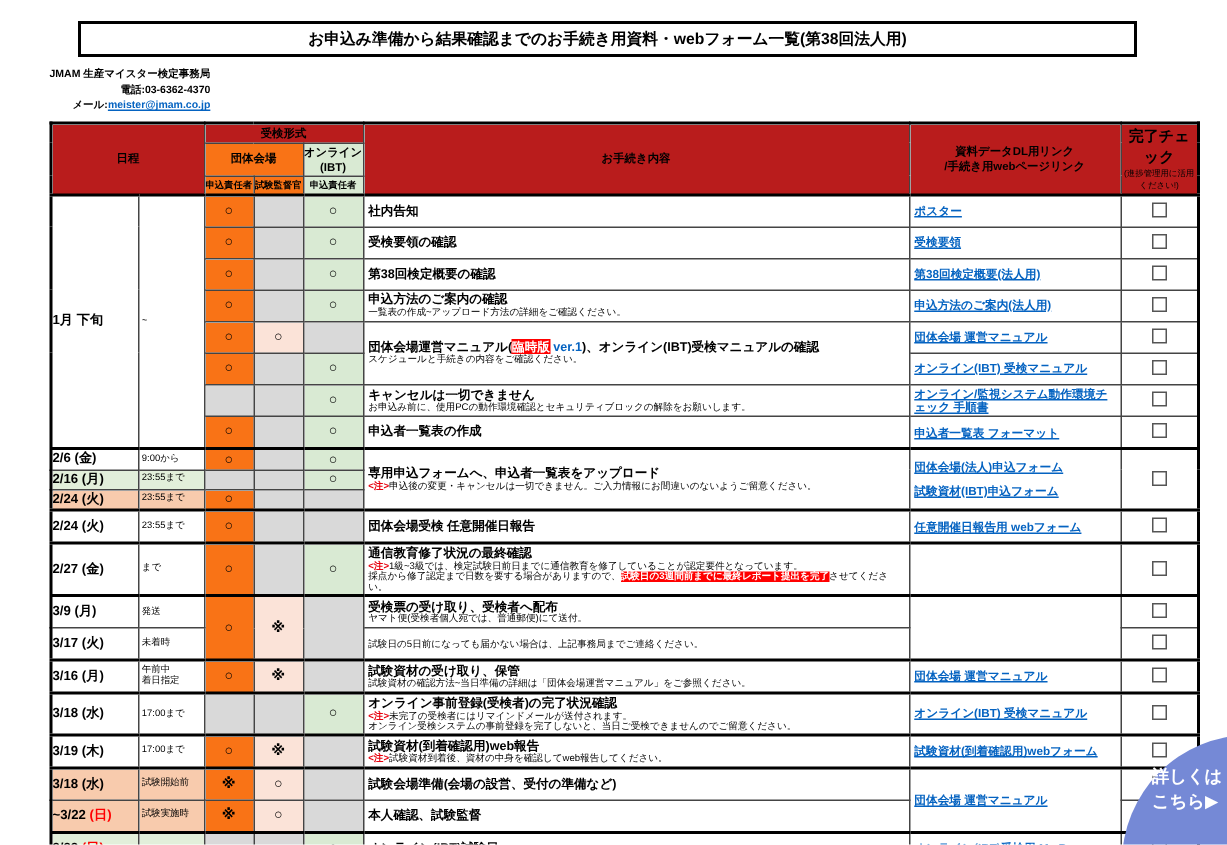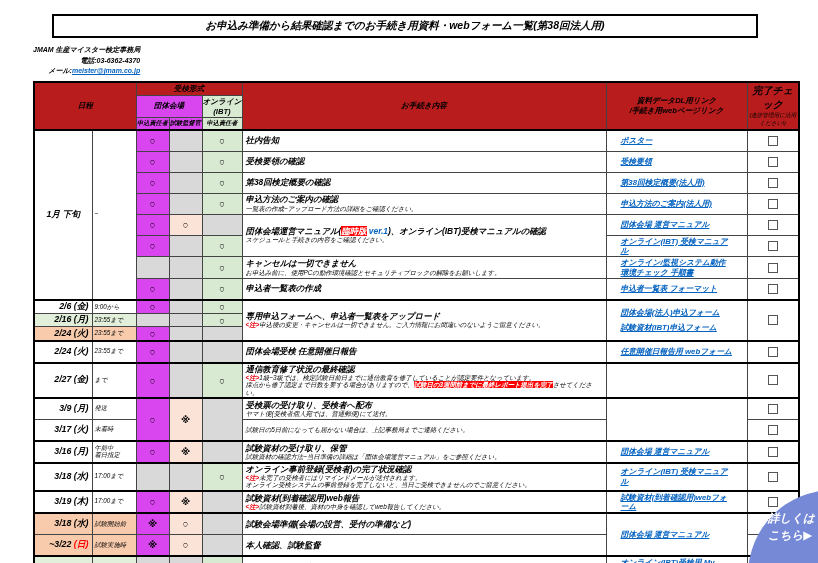--- a/index.html
+++ b/index.html
@@ -1,58 +1,58 @@
 <!DOCTYPE html>
 <html><head>
 <meta charset="utf-8">
 <style>
   html,body{margin:0;padding:0;}
   body{width:818px;height:563px;overflow:hidden;background:#fff;
        font-family:"Liberation Sans","DejaVu Sans",sans-serif;color:#000;}
-  .page{position:relative;width:818px;height:563px;overflow:hidden;background:#fff;font-style:italic;}
+  .page{position:relative;width:818px;height:563px;overflow:hidden;background:#fff;}
 
   .title-box{margin:14px auto 0 52px;width:702px;border:2px solid #000;
              text-align:center;font-size:10.5px;font-weight:bold;padding:3px 0;}
 
   .intro-row{display:flex;justify-content:space-between;margin:7px 18px 3px 33px;}
   .intro{font-size:7.3px;line-height:1.45;}
   .contact{font-size:7px;font-weight:bold;text-align:right;line-height:1.5;white-space:nowrap;}
   .maillink{color:#0563c1;text-decoration:underline;cursor:pointer;}
 
   table{border-collapse:collapse;margin:4px 0 0 33px;table-layout:fixed;border:2px solid #000;}
   th,td{border:1px solid #444;overflow:hidden;}
   th{background:#b91c1c;font-size:7.6px;padding:1px 0;font-weight:bold;}
-  th.salmon,td.c1{background:#d946ef;margin-left:26px;}
+  th.salmon,td.c1{background:#f97316;margin-left:26px;}
   th.green,td.c3{background:#d9ead3;}
   th.subh{font-size:6.2px;padding:1px 0;}
   .chk-h .b{font-size:10px;font-weight:bold;}
   .chk-h .s{font-size:5.6px;font-weight:normal;}
   .lk-h{font-size:7.6px;line-height:1.25;}
 
   tr.grp td{border-top:2px solid #000;}
 
-  td.dt{font-weight:bold;font-size:8.8px;text-align:right;padding:0 3px 0 0;white-space:nowrap;background:#fff;}
-  td.dt.ctr{text-align:center;padding:0;}
+  td.dt{font-weight:bold;font-size:8.8px;text-align:left;padding:0 3px 0 0;white-space:nowrap;background:#fff;}
+  td.dt.ctr{text-align:left;padding:0;}
   td.tm{font-size:6.3px;padding:0 0 0 2px;background:#fff;line-height:1.1;}
   .dgreen{background:#e2efda !important;}
   .dsalmon{background:#f8cbad !important;}
   .sun{color:#f00;}
 
   td.mk{text-align:center;font-size:9.5px;font-weight:bold;padding:0;line-height:1;}
   td.off{background:#d9d9d9;}
   td.c2{background:#fbe3d8;}
 
   td.ct{padding:1px 3px;vertical-align:middle;background:#fff;}
   .t{display:block;font-size:8.4px;font-weight:bold;line-height:1.12;}
   .sub{display:block;font-size:6.4px;line-height:1.12;}
   .chu{color:#e8000d;font-weight:bold;}
   .hl{background:#f00;color:#fff;font-weight:bold;}
   .ver{color:#0563c1;font-weight:bold;}
 
-  td.lk{padding:1px 14px;vertical-align:middle;background:#fff;margin-top:45px;}
+  td.lk{padding:1px 3px;vertical-align:middle;background:#fff;margin-top:45px;}
   .lnk{display:block;color:#0563c1;font-size:7.8px;font-weight:bold;
        text-decoration:underline;line-height:1.2;cursor:pointer;}
   td.ck{text-align:center;background:#fff;vertical-align:middle;}
   .cb{display:inline-block;width:8px;height:8px;border:1px solid #555;background:#fff;cursor:pointer;}
   td.ct2{border-top:1px solid #999;}
 
   .badge{position:absolute;left:748px;top:490px;width:170px;height:170px;
          border-radius:50%;background:#7589d6;}
   .badge-text{position:absolute;left:20px;top:20px;color:#fff;font-size:11.5px;
               font-weight:bold;line-height:1.5;white-space:nowrap;}

